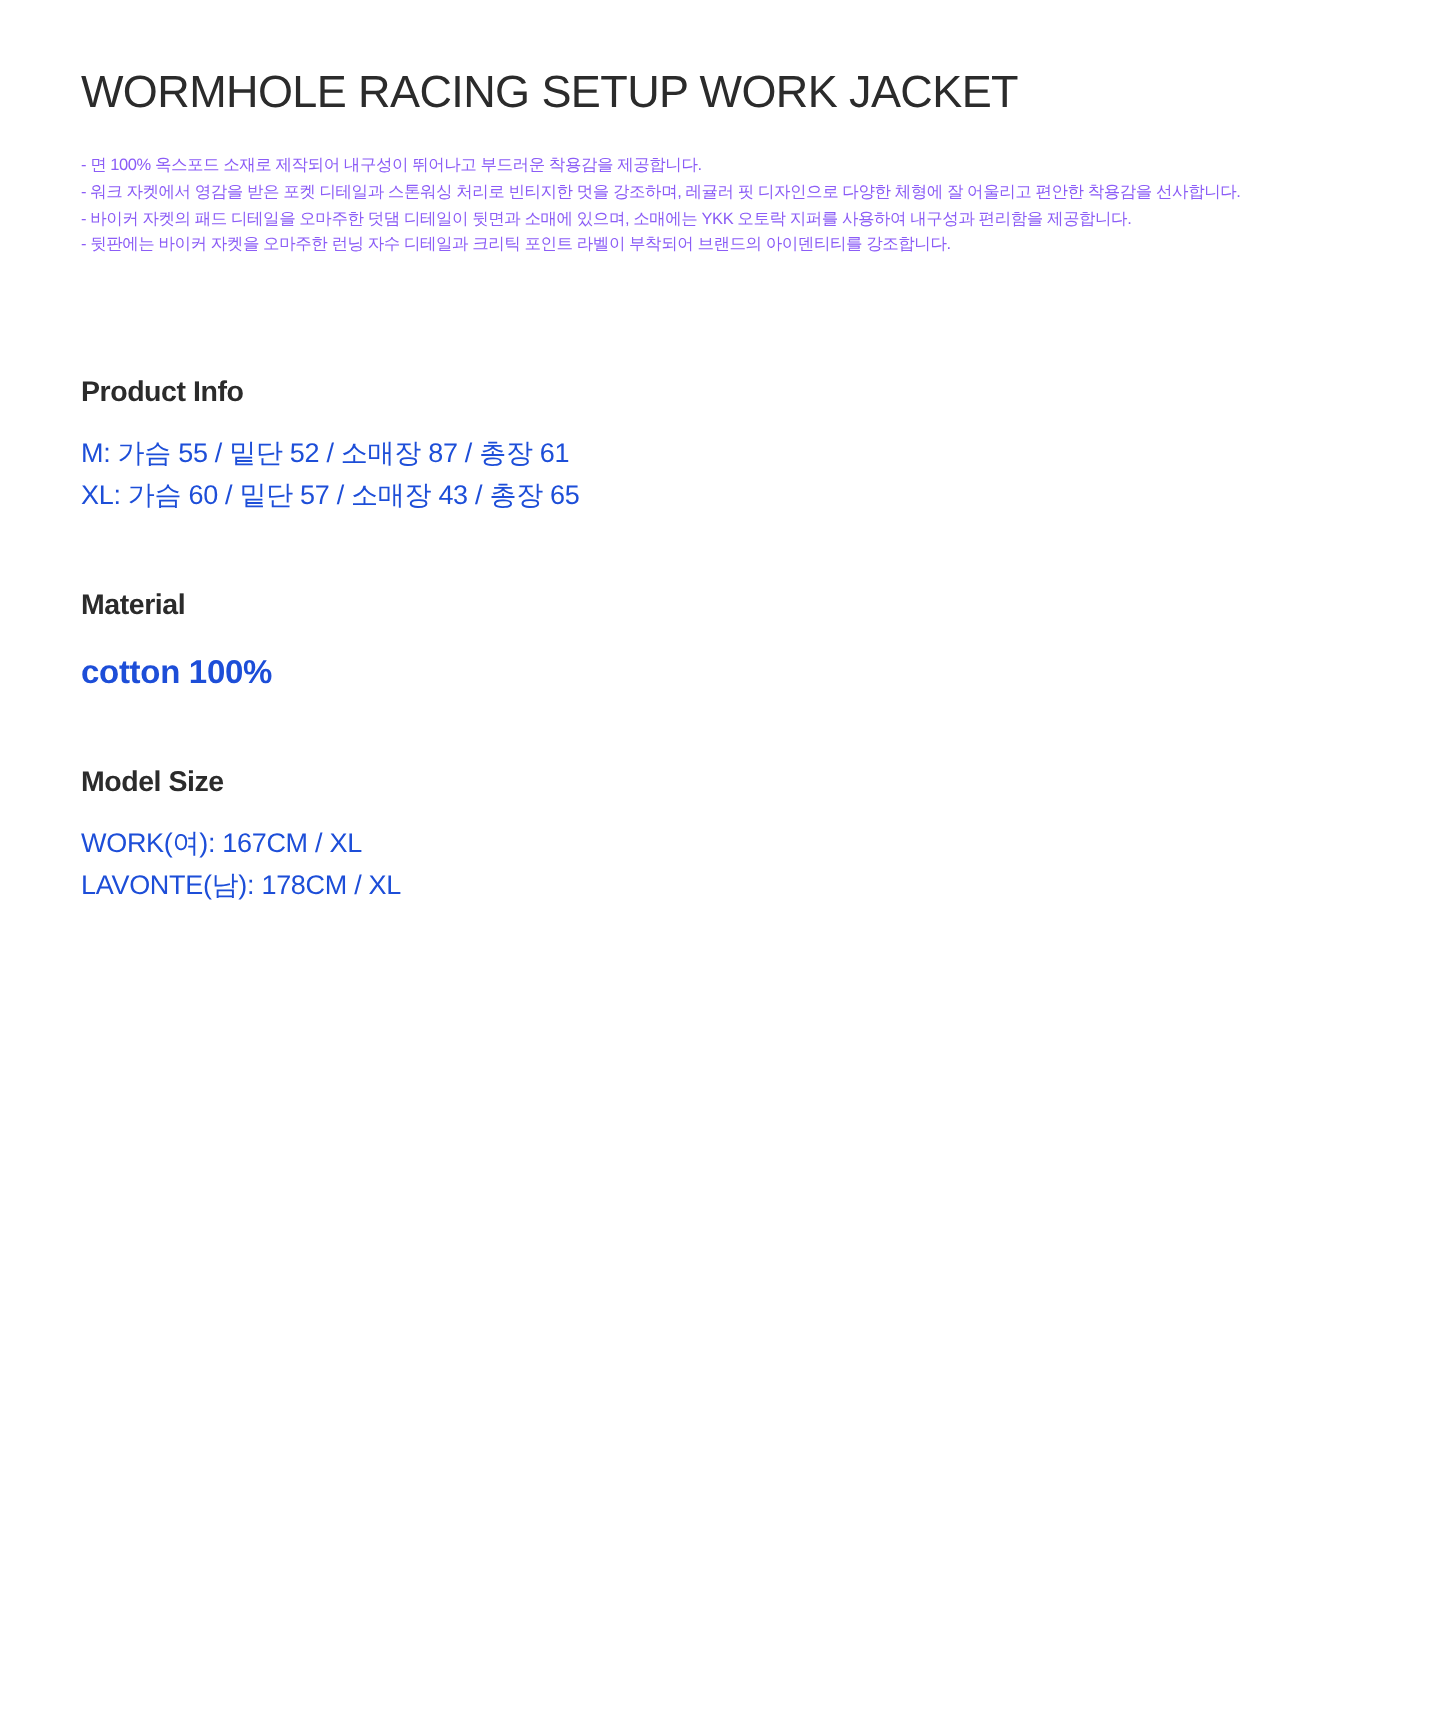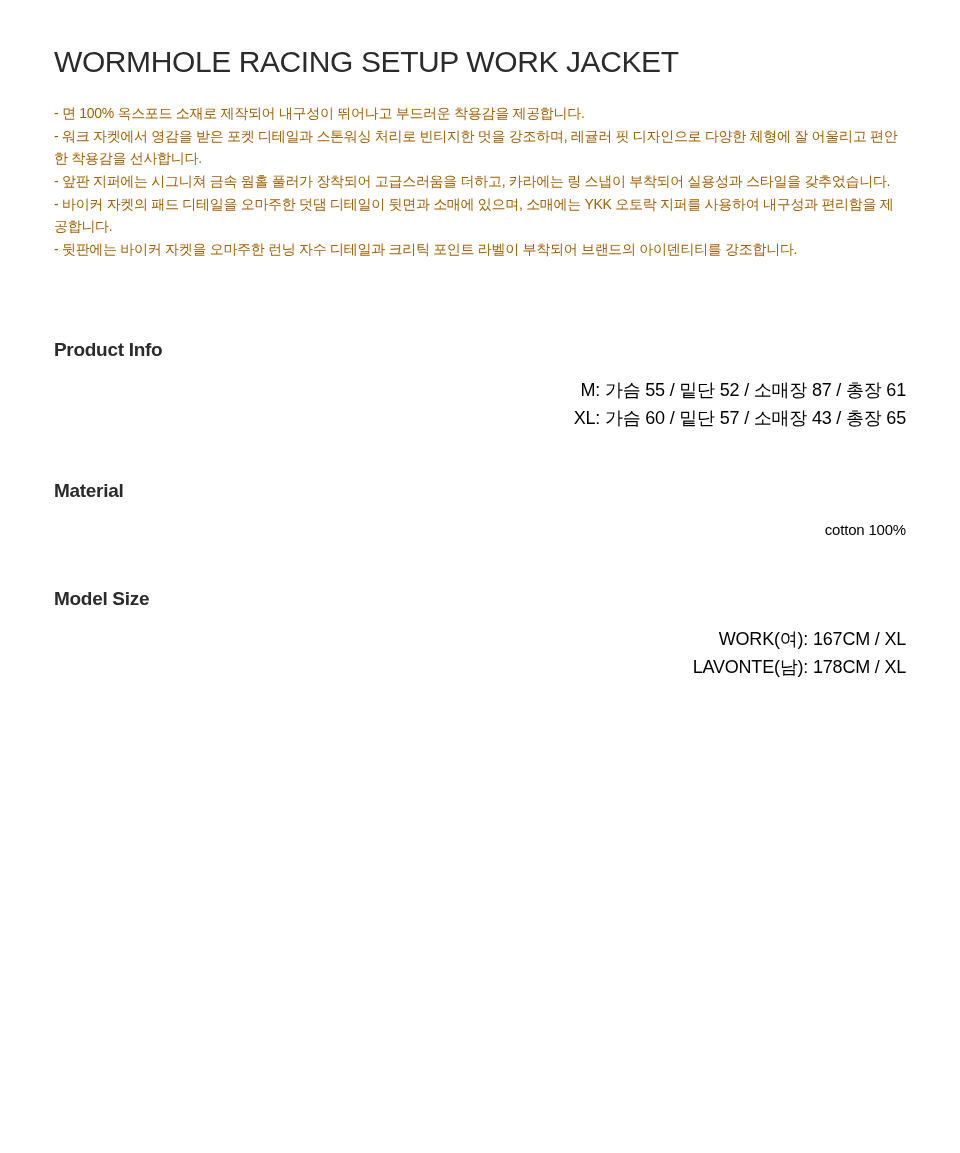--- a/index.html
+++ b/index.html
@@ -28,23 +28,23 @@
     color: #2b2b2b;
     margin: 0 0 22px 0;
     line-height: 1.2;
   }
   .desc-list {
     margin: 0;
     padding: 0;
     list-style: none;
   }
   .desc-list li {
-    font-size: 14px;
+    font-size: 11px;
     line-height: 1.62;
-    color: #a16207;
+    color: #8b5cf6;
     letter-spacing: -0.3px;
     margin: 0;
     padding: 0;
   }
   .section {
     margin-top: 0;
   }
   .section-gap-1 { height: 78px; }
   .section-gap-2 { height: 48px; }
   .section-gap-3 { height: 46px; }
@@ -58,43 +58,42 @@
   .size-list, .model-list, .material-list {
     margin: 0;
     padding: 0;
     list-style: none;
   }
   .size-list li,
   .model-list li,
   .material-list li {
     font-size: 18px;
     line-height: 1.55;
-    color: #000000;
+    color: #1d4ed8;
     letter-spacing: -0.2px;
     white-space: pre;
-    text-align: right;
   }
   .material-list li {
-    font-size: 15px;
+    font-size: 22px;
+    font-weight: bold;
   }
   .model-list li {
     font-size: 18px;
   }
 </style>
 </head>
 <body>
 
 <div class="page">
 
   <h1 class="product-title">WORMHOLE RACING SETUP WORK JACKET</h1>
 
   <ul class="desc-list">
     <li>- 면 100% 옥스포드 소재로 제작되어 내구성이 뛰어나고 부드러운 착용감을 제공합니다.</li>
     <li>- 워크 자켓에서 영감을 받은 포켓 디테일과 스톤워싱 처리로 빈티지한 멋을 강조하며, 레귤러 핏 디자인으로 다양한 체형에 잘 어울리고 편안한 착용감을 선사합니다.</li>
-    <li>- 앞판 지퍼에는 시그니쳐 금속 웜홀 풀러가 장착되어 고급스러움을 더하고, 카라에는 링 스냅이 부착되어 실용성과 스타일을 갖추었습니다.</li>
     <li>- 바이커 자켓의 패드 디테일을 오마주한 덧댐 디테일이 뒷면과 소매에 있으며, 소매에는 YKK 오토락 지퍼를 사용하여 내구성과 편리함을 제공합니다.</li>
     <li>- 뒷판에는 바이커 자켓을 오마주한 런닝 자수 디테일과 크리틱 포인트 라벨이 부착되어 브랜드의 아이덴티티를 강조합니다.</li>
   </ul>
 
   <div class="section-gap-1"></div>
 
   <div class="section">
     <h2 class="section-title">Product Info</h2>
     <ul class="size-list">
       <li>M: 가슴 55 / 밑단 52 / 소매장 87 / 총장 61</li>

